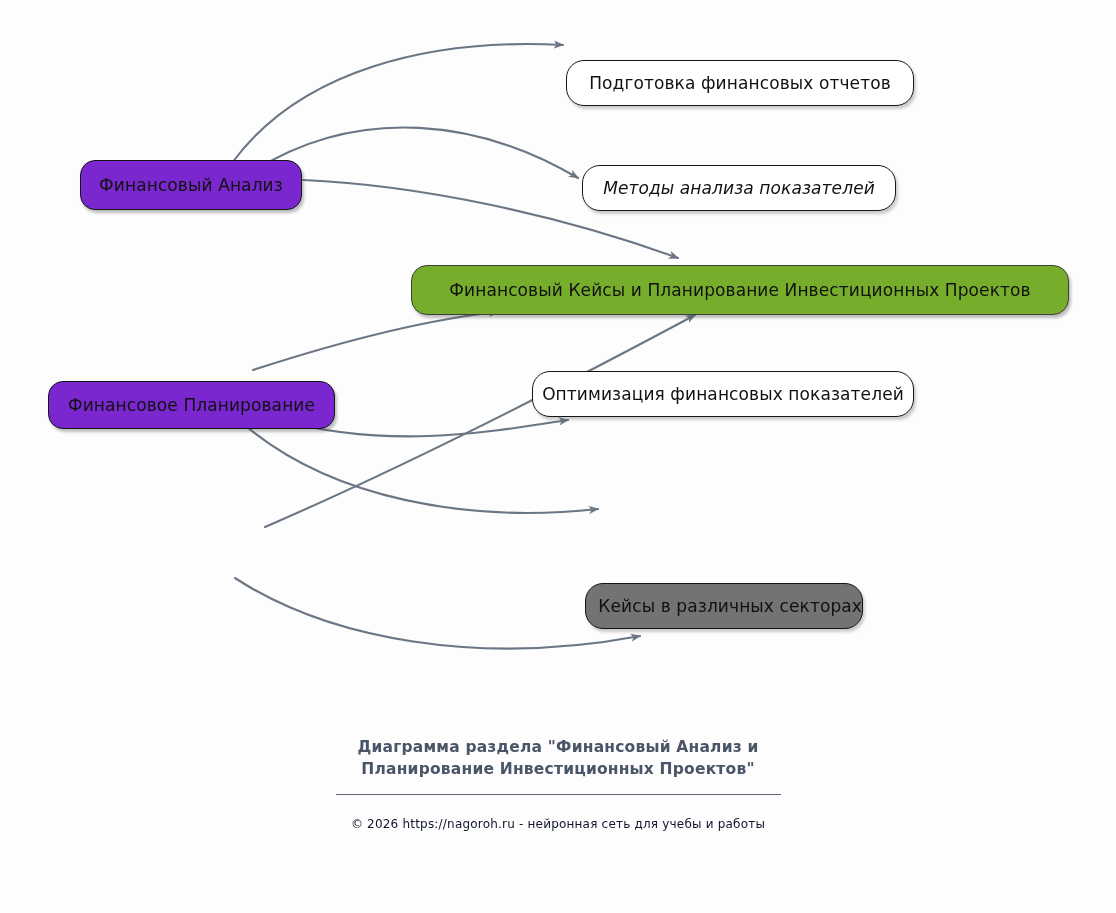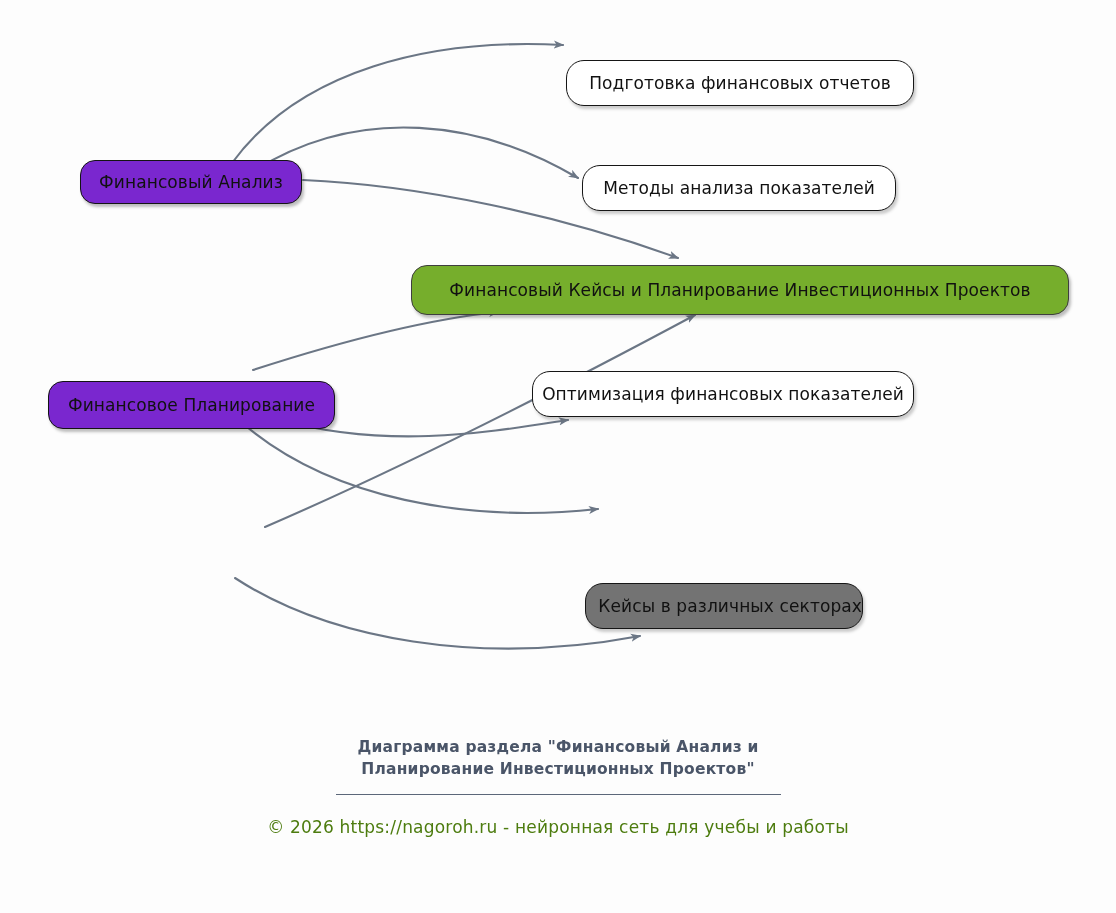--- a/index.html
+++ b/index.html
@@ -82,22 +82,22 @@
     height: 0;
     margin: 14px auto 0 auto;
     border-top: 1.4px solid #5c6779;
   }
   #footer-text {
     position: absolute;
     left: 0;
     top: 817px;
     width: 1116px;
     text-align: center;
-    font-size: 17px;
-    color: #4d7c0f;
+    font-size: 12px;
+    color: #0f172a;
     letter-spacing: 0.2px;
   }
 </style>
 </head>
 <body>
 
 <div id="diagram-root">
 
   <svg id="edge-layer" viewBox="0 0 1116 913" xmlns="http://www.w3.org/2000/svg">
     <defs>
@@ -114,34 +114,34 @@
         <path d="M 240,421 C 330,500 470,523 598,509" fill="none" stroke="#6b7685" stroke-width="2.1" stroke-linecap="round" marker-end="url(#arrowhead)"></path>
         <path d="M 265,527 C 420,460 570,382 695,315" fill="none" stroke="#6b7685" stroke-width="2.1" stroke-linecap="round" marker-end="url(#arrowhead)"></path>
         <path d="M 235,578 C 330,640 480,666 640,636" fill="none" stroke="#6b7685" stroke-width="2.1" stroke-linecap="round" marker-end="url(#arrowhead)"></path>
       </g>
   </svg>
 
   <div class="node root-node" style="left: 411px; top: 265px; width: 658px; height: 50px; background: rgb(118, 174, 44);">
     <span class="node-label">Финансовый Кейсы и Планирование Инвестиционных Проектов</span>
   </div>
 
-  <div class="node branch-node" style="left: 80px; top: 160px; width: 222px; height: 44px; background: rgb(122, 39, 207); text-align: right;">
+  <div class="node branch-node" style="left: 80px; top: 160px; width: 222px; height: 50px; background: rgb(122, 39, 207); text-align: right;">
     <span class="node-label">Финансовый Анализ</span>
   </div>
 
   <div class="node branch-node" style="left: 48px; top: 371px; width: 287px; height: 48px; background: rgb(122, 39, 207); margin-top: 10px;">
     <span class="node-label">Финансовое Планирование</span>
   </div>
 
 
   <div class="node leaf-node" style="left: 566px; top: 60px; width: 348px; height: 46px; background: rgb(255, 255, 255);">
     <span class="node-label">Подготовка финансовых отчетов</span>
   </div>
 
-  <div class="node leaf-node" style="left: 582px; top: 165px; width: 314px; height: 46px; background: rgb(255, 255, 255);">
+  <div class="node leaf-node" style="left: 582px; top: 165px; width: 314px; height: 46px; background: rgb(255, 255, 255); font-style: italic;">
     <span class="node-label">Методы анализа показателей</span>
   </div>
 
   <div class="node leaf-node" style="left: 532px; top: 371px; width: 382px; height: 46px; background: rgb(255, 255, 255);">
     <span class="node-label">Оптимизация финансовых показателей</span>
   </div>
 
 
   <div class="node leaf-node" style="left: 585px; top: 583px; width: 278px; height: 46px; background: #737373; justify-content: flex-end;">
     <span class="node-label">Кейсы в различных секторах</span>

